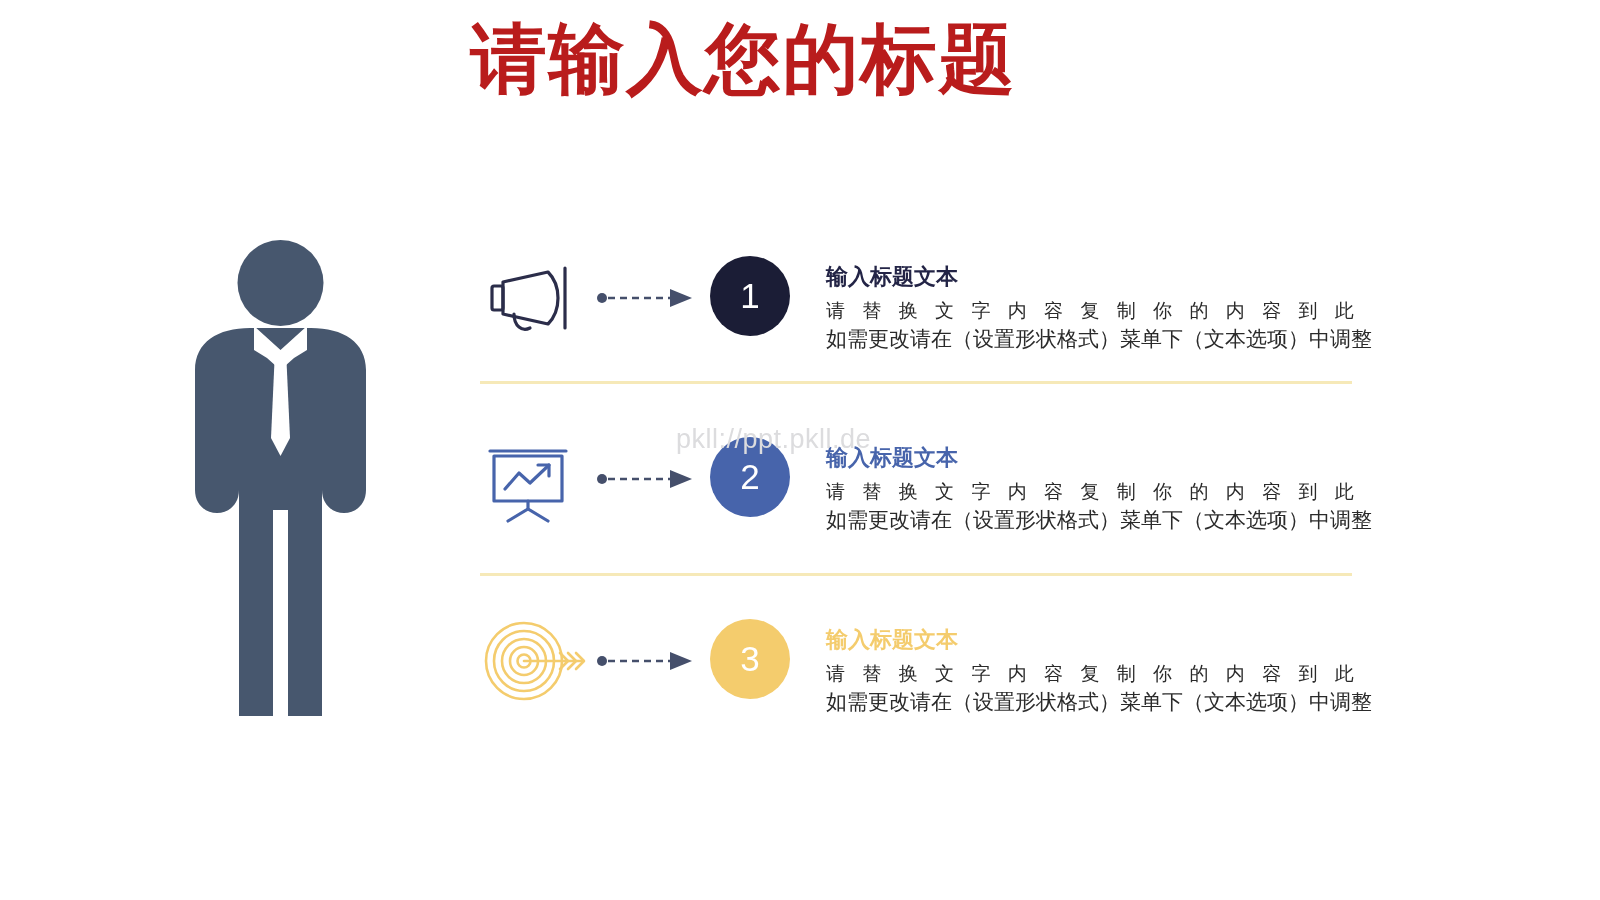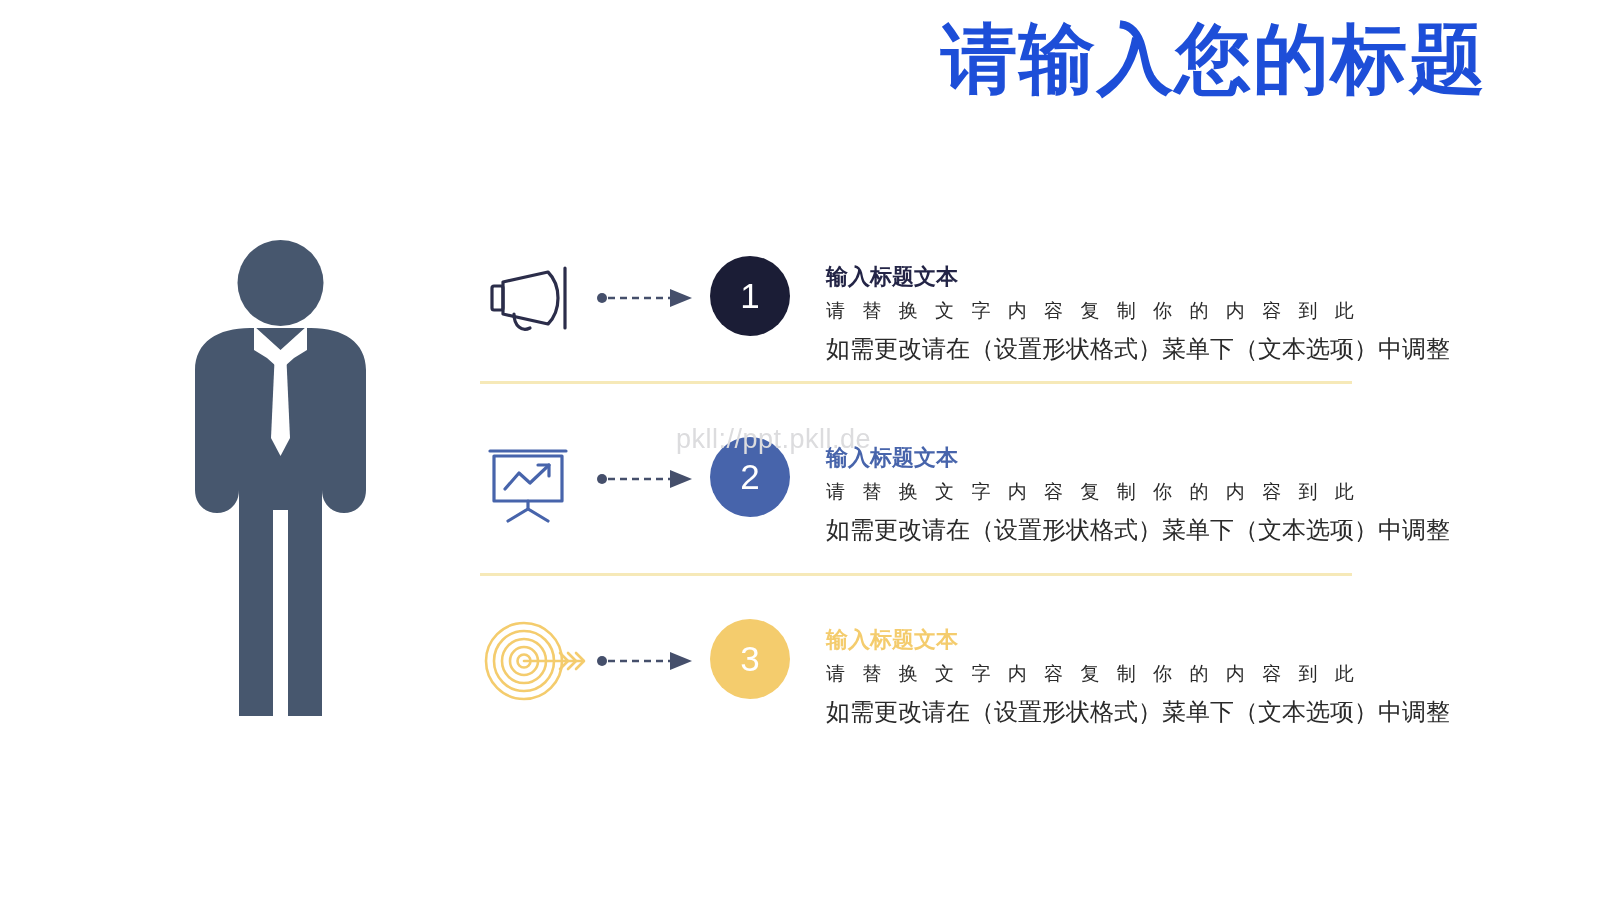--- a/index.html
+++ b/index.html
@@ -14,24 +14,24 @@
     font-family: "Liberation Sans", "DejaVu Sans", sans-serif;
     position: relative;
   }
 
   
   #slide-title {
     position: absolute;
     left: 0;
     top: 14px;
     width: 1487px;
-    text-align: right;
+    text-align: center;
     font-size: 76px;
     font-weight: bold;
-    color: #1d4ed8;
+    color: #b91c1c;
     letter-spacing: 2px;
     line-height: 1.18;
     white-space: nowrap;
   }
 
   
   #watermark {
     position: absolute;
     left: 676px;
     top: 424px;
@@ -118,24 +118,24 @@
     color: #2a2a2a;
     line-height: 1.32;
     margin: 0;
     display: flex;
     justify-content: space-between;
     width: 528px;
   }
   .row-body-justified span { display: inline-block; }
 
   .row-body-plain {
-    font-size: 24px;
+    font-size: 21px;
     color: #2a2a2a;
     line-height: 1.32;
-    margin: 10px 0 0 0;
+    margin: 2px 0 0 0;
     white-space: nowrap;
   }
 
   
   .divider {
     position: absolute;
     left: 480px;
     width: 872px;
     height: 3px;
     background: #f6e9b8;

